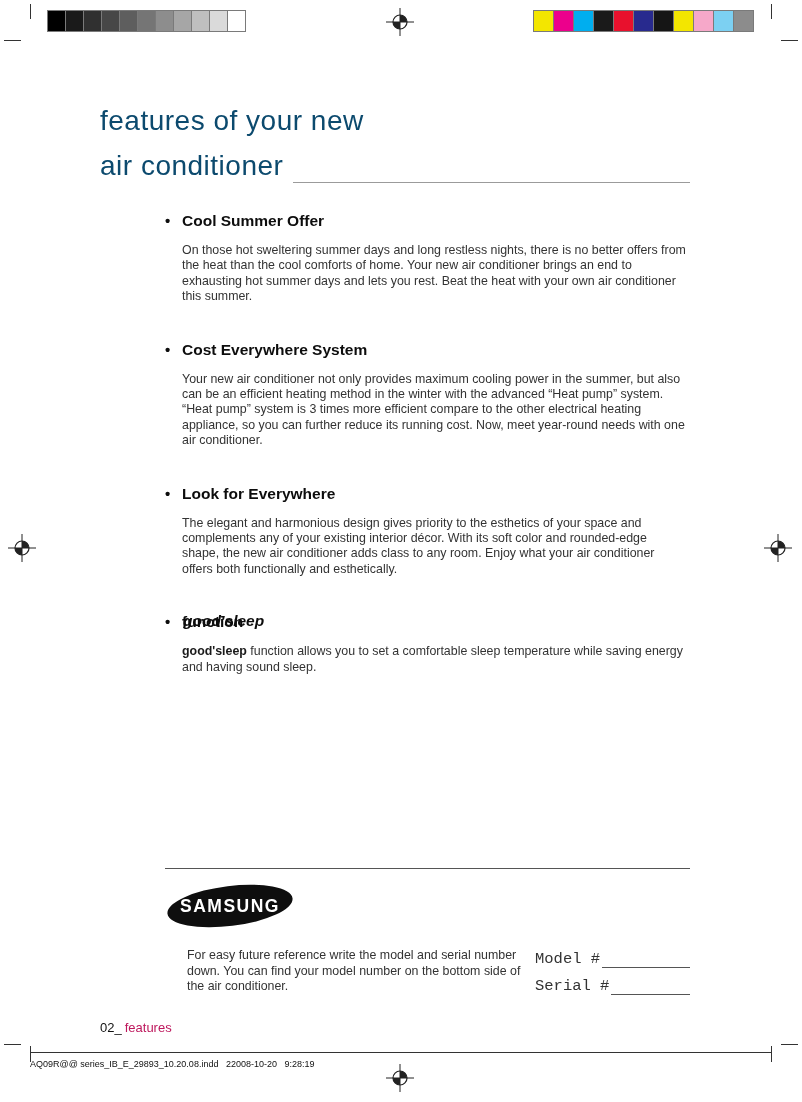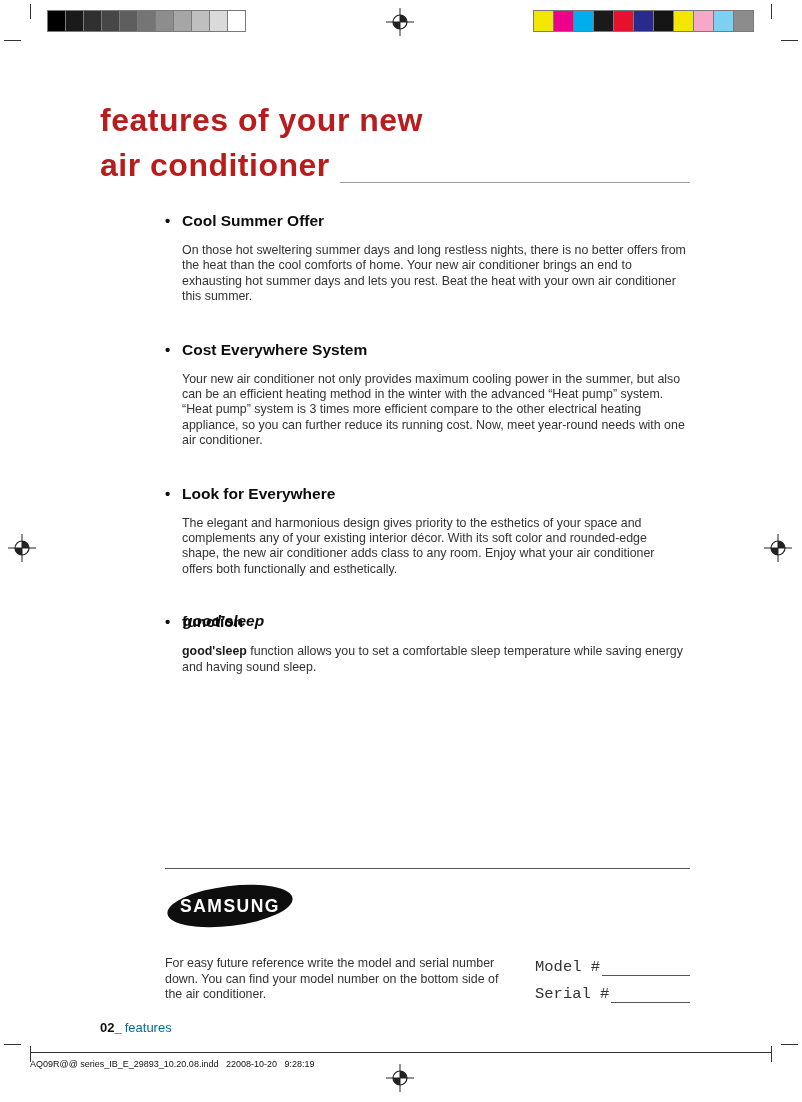--- a/index.html
+++ b/index.html
@@ -10,52 +10,52 @@
   .bar{position:absolute;display:flex;top:10px;}
   .bar .bar-cell{width:19px;height:22px;border:1px solid #7a7a7a;margin-left:-1px;box-sizing:border-box;}
   .grayscale-bar{left:48px;}
   .color-bar{left:534px;}
   .color-bar .bar-cell{width:21px;}
   .reg-mark{position:absolute;}
   .crop{position:absolute;background:#333;}
 
   
   .content{position:absolute;left:0;top:0;width:100%;}
-  .title{margin:98px 0 0 100px;width:590px;font-size:32px;font-weight:700;
-         color:#b91c1c;letter-spacing:0.5px;}
+  .title{margin:98px 0 0 100px;width:590px;font-size:28px;font-weight:400;
+         color:#0c4a6e;letter-spacing:0.5px;}
   .title-line{display:block;line-height:45px;}
   .title-line2-row{display:flex;align-items:flex-end;}
   .title-line2-row .title-line{flex:0 0 auto;}
   .title-rule{flex:1;border-bottom:1.5px solid #9b9b9b;margin:0 0 5px 10px;}
 
   
   .sections{margin:24px 0 0 165px;width:522px;}
   .feature{margin-bottom:36px;}
   .feature-heading{margin:0 0 13px 0;font-size:15.5px;font-weight:bold;color:#0d0d0d;display:flex;}
   .bullet{width:17px;font-size:15px;flex:0 0 17px;}
   .feature-body{margin:0 0 0 17px;font-size:12.4px;line-height:15.4px;color:#333;}
   .overlap-wrap{position:relative;display:inline-block;min-width:130px;}
   .overlap-base{color:#0d0d0d;}
   .overlap-top{position:absolute;left:1px;top:-1px;font-style:italic;color:#0d0d0d;}
   .gs{font-weight:bold;color:#1a1a1a;}
 
   
   .bottom-block{position:absolute;left:165px;top:868px;width:525px;}
   .bottom-rule{border-top:1px solid #555;}
   .samsung-logo{display:block;margin-top:13px;}
-  .ref-row{display:flex;justify-content:space-between;margin-top:26px;}
+  .ref-row{display:flex;justify-content:flex-end;margin-top:18px;}
   .ref-note{width:348px;font-size:12.4px;line-height:15.6px;color:#333;margin:0;}
   .model-serial{width:155px;font-size:15.5px;color:#333;padding-top:2px;font-family:Liberation Mono, monospace;}
   .ms-line{display:flex;align-items:flex-end;margin-bottom:9px;}
   .ms-rule{flex:1;border-bottom:1.3px solid #555;height:15px;margin-left:2px;}
 
   
   .page-num{position:absolute;left:100px;top:1020px;font-size:13px;color:#111;}
-  .page-num b{font-weight:bold;margin-top:40px;}
-  .page-num .pn-label{color:#0369a1;font-weight:normal;margin-left:3px;}
+  .page-num b{font-weight:normal;margin-top:40px;}
+  .page-num .pn-label{color:#be185d;font-weight:normal;margin-left:3px;}
 
   .print-footer{position:absolute;left:30px;right:30px;top:1052px;}
   .footer-line{border-top:1px solid #333;}
   .footer-text{font-size:9px;color:#111;margin-top:6px;}
   .footer-text span{white-space:pre;}
   .ft-date{margin-left:0;}
 </style>
 </head>
 <body>
 

